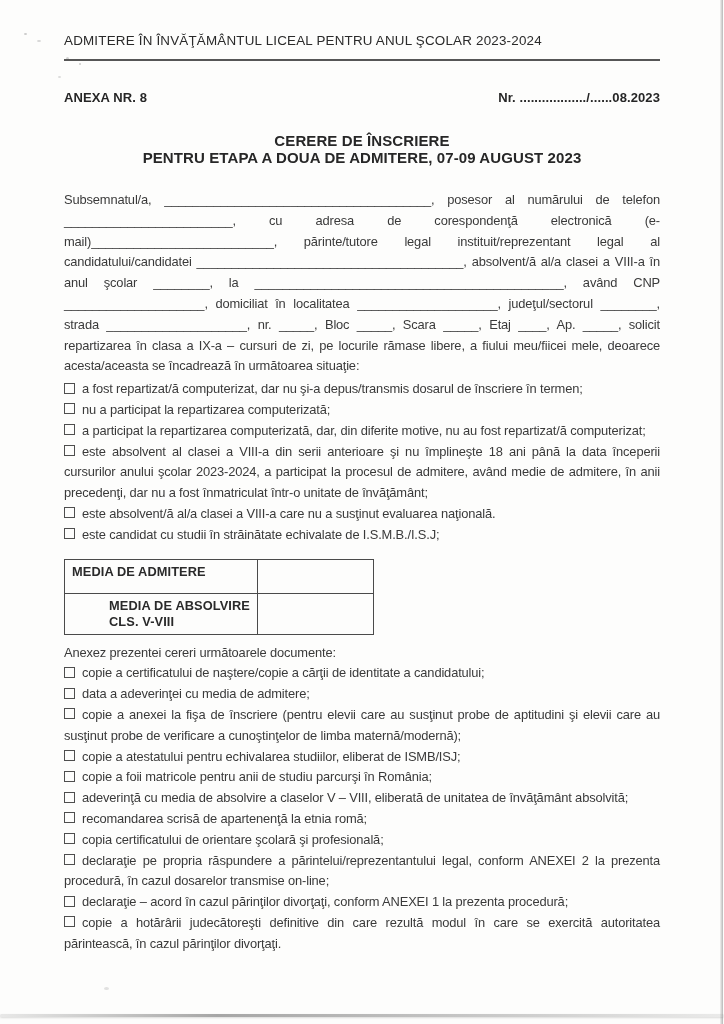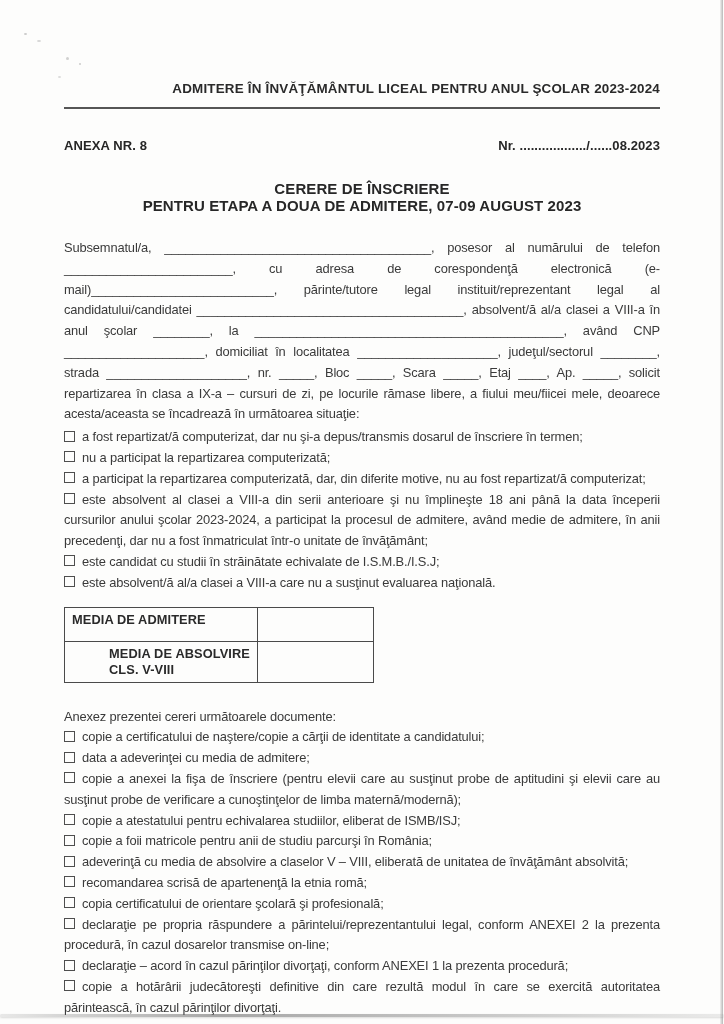--- a/index.html
+++ b/index.html
@@ -7,22 +7,22 @@
   .page{
     position:relative;width:724px;height:1024px;background:#fdfdfc;
     font-family:"Liberation Sans",sans-serif;color:#3a3a3a;overflow:hidden;
     box-sizing:border-box;
   }
   .content{position:absolute;left:64px;top:0;width:596px;}
 
   
   .doc-header{
     padding-top:33px;padding-bottom:10px;border-bottom:2px solid #565656;
-    text-align:right;font-weight:bold;font-size:13.4px;color:#2a2a2a;
-    letter-spacing:0.2px;line-height:16px;margin-top:48px;
+    text-align:left;font-weight:normal;font-size:13.4px;color:#2a2a2a;
+    letter-spacing:0.2px;line-height:16px;
   }
   .meta-row{
     margin-top:29px;display:flex;justify-content:space-between;align-items:baseline;
     font-weight:bold;font-size:13px;color:#262626;letter-spacing:0.1px;
   }
   .form-titles{
     margin-top:27px;text-align:center;font-weight:bold;font-size:15px;
     color:#272727;line-height:17px;letter-spacing:0.1px;
   }
 
@@ -45,21 +45,21 @@
     border:1.8px solid #4a4a4a;vertical-align:top;padding:4px 7px 2px 7px;margin-top:37px;
   }
   td.glabel{
     width:141px;font-weight:bold;font-size:12.8px;color:#2a2a2a;
     line-height:16.5px;letter-spacing:0.1px;text-align:justify;
   }
   td.gvalue{width:64px;}
   table.grades tr:nth-of-type(1) td{height:27px;}
   table.grades tr:nth-of-type(2) td{height:34px;padding-left:44px;}
 
-  .docs{margin-top:24px;}
+  .docs{margin-top:8px;}
   .docs-intro{text-align:left;}
 
   
   .speck{position:absolute;background:#8f8f8f;border-radius:50%;}
   .sp1{left:24px;top:33px;width:3px;height:2px;opacity:.45;}
   .sp2{left:37px;top:40px;width:4px;height:2px;opacity:.35;}
   .sp3{left:66px;top:57px;width:3px;height:3px;opacity:.4;}
   .sp4{left:79px;top:63px;width:2px;height:2px;opacity:.45;}
   .sp5{left:58px;top:76px;width:3px;height:2px;opacity:.3;}
   .sp6{left:104px;top:987px;width:5px;height:3px;opacity:.25;}
@@ -103,23 +103,23 @@
     <div class="bodytext check-list">
 
         <div class="check-row"><span class="cbx"></span><span>a fost repartizat/ă computerizat, dar nu şi-a depus/transmis dosarul de înscriere în termen;</span></div>
 
         <div class="check-row"><span class="cbx"></span><span>nu a participat la repartizarea computerizată;</span></div>
 
         <div class="check-row"><span class="cbx"></span><span>a participat la repartizarea computerizată, dar, din diferite motive, nu au fost repartizat/ă computerizat;</span></div>
 
         <div class="check-row"><span class="cbx"></span><span>este absolvent al clasei a VIII-a din serii anterioare şi nu împlineşte 18 ani până la data începerii cursurilor anului şcolar 2023-2024, a participat la procesul de admitere, având medie de admitere, în anii precedenţi, dar nu a fost înmatriculat într-o unitate de învăţământ;</span></div>
 
+        <div class="check-row"><span class="cbx"></span><span>este absolvent/ă al/a clasei a VIII-a care nu a susţinut evaluarea naţională.</span></div>
+
         <div class="check-row"><span class="cbx"></span><span>este candidat cu studii în străinătate echivalate de I.S.M.B./I.S.J;</span></div>
-
-        <div class="check-row"><span class="cbx"></span><span>este absolvent/ă al/a clasei a VIII-a care nu a susţinut evaluarea naţională.</span></div>
       </div>
 
     <table class="grades">
       <tbody>
 
           <tr>
             <td class="glabel">MEDIA DE ADMITERE</td>
             <td class="gvalue"></td>
           </tr>
 

